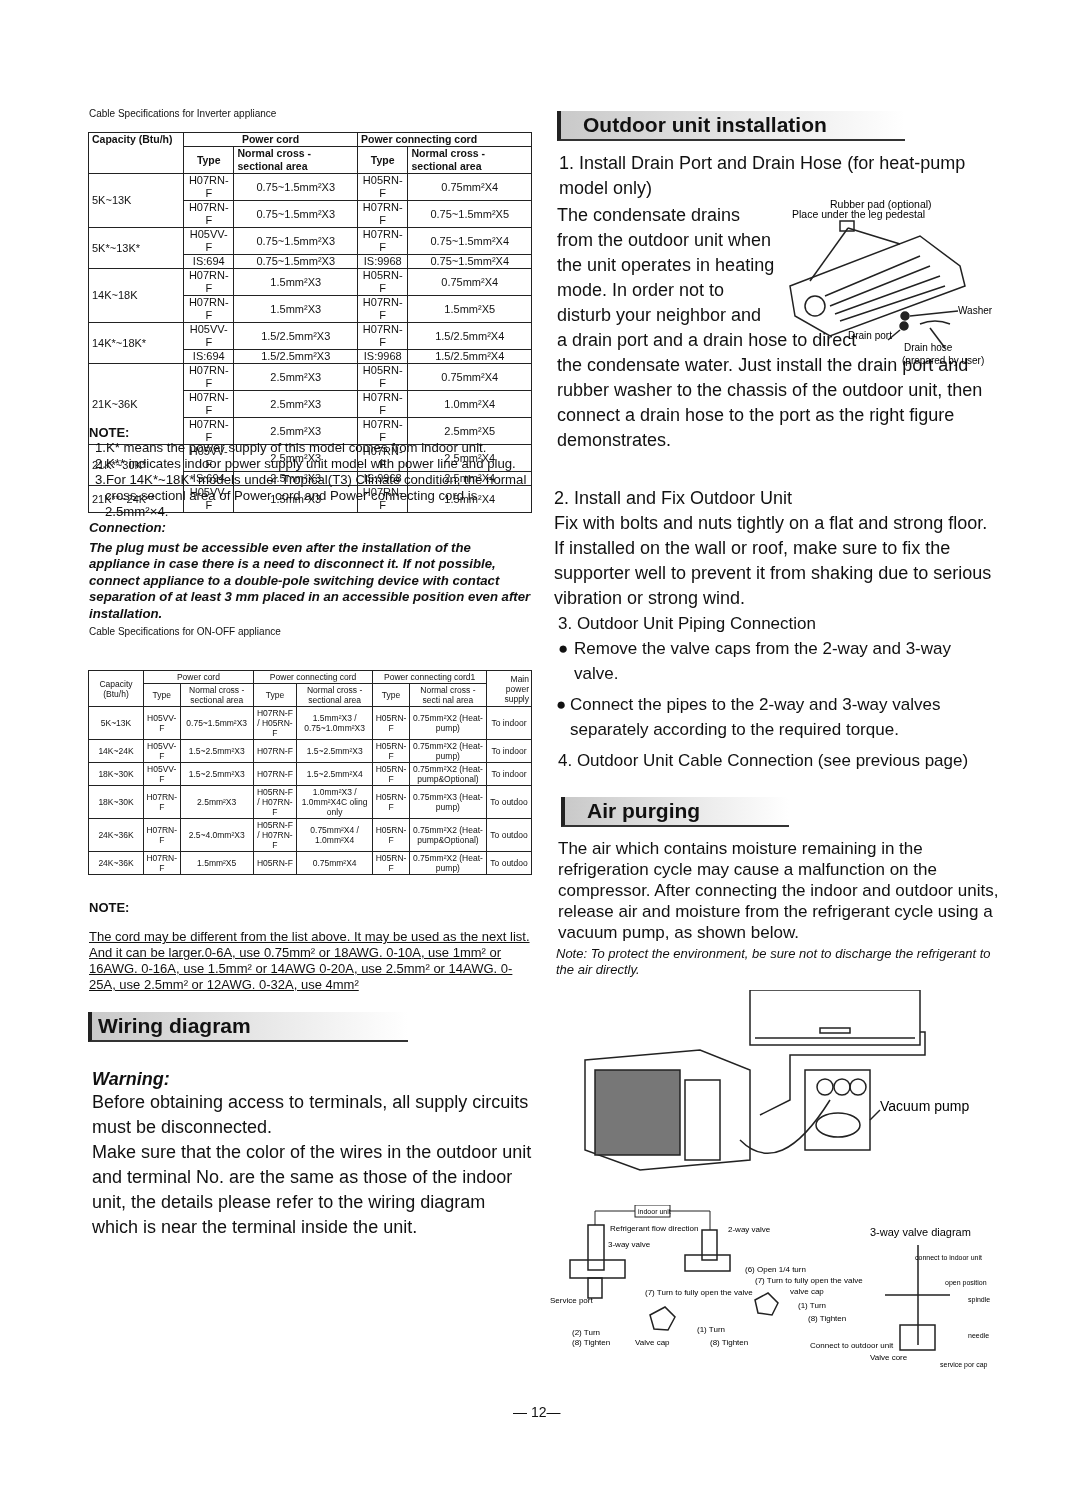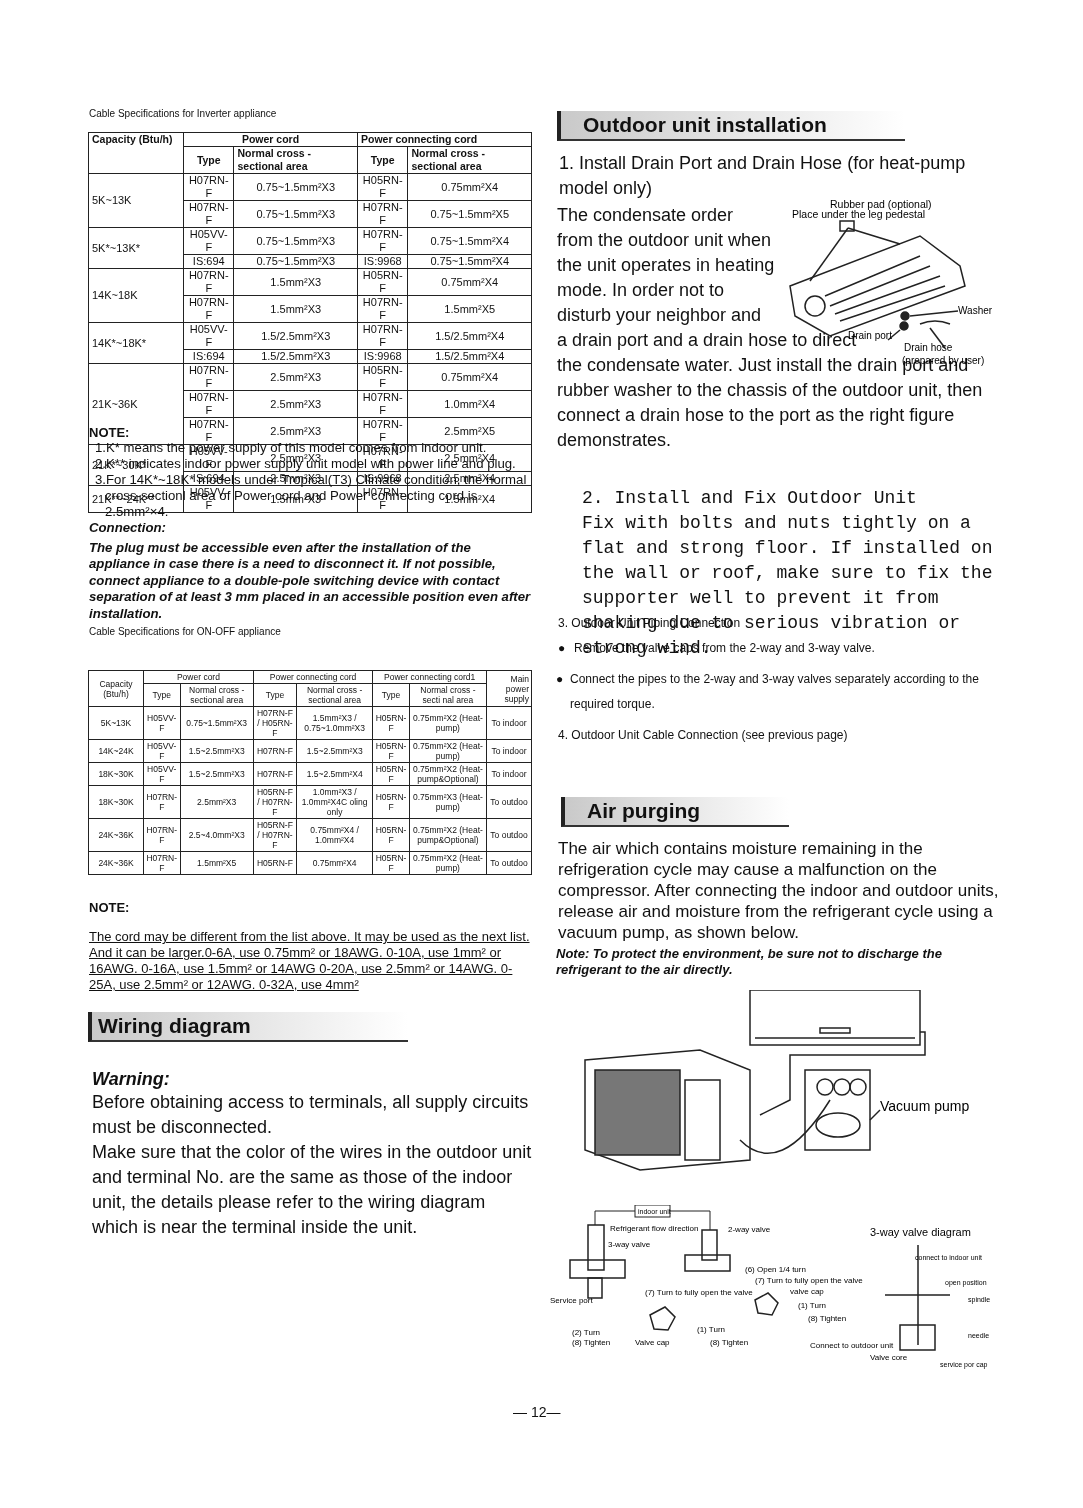--- a/index.html
+++ b/index.html
@@ -239,21 +239,21 @@
   <div class="warn">Warning:</div>
   <div class="body18">Before obtaining access to terminals, all supply circuits must be disconnected.</div>
   <div class="body18">Make sure that the color of the wires in the outdoor unit and terminal No. are the same as those of the indoor unit, the details please refer to the wiring diagram which is near the terminal inside the unit.</div>
 </div>
 
 <div class="abs sec-h" style="left:557px;top:111px;width:348px;">Outdoor unit installation</div>
 
 <div class="abs body18" style="left:559px;top:151px;width:440px;">1. Install Drain Port and Drain Hose (for heat-pump model only)</div>
 
 <div class="abs body18" style="left:557px;top:203px;width:450px;">
-  <div>The condensate order</div>
+  <div>The condensate drains</div>
   <div>from the outdoor unit when</div>
   <div>the unit operates in heating</div>
   <div>mode. In order not to</div>
   <div>disturb your neighbor and</div>
   <div>a drain port and a drain hose to direct</div>
   <div style="width:440px;">the condensate water. Just install the drain port and rubber washer to the chassis of the outdoor unit, then connect a drain hose to the port as the right figure demonstrates.</div>
 </div>
 
 <svg class="abs" style="left:770px;top:196px;" width="240" height="175">
   <text x="60" y="12" font-size="10.5">Rubber pad (optional)</text>
@@ -271,42 +271,42 @@
     <line x1="140" y1="120" x2="188" y2="115"></line>
     <line x1="130" y1="134" x2="118" y2="144"></line>
     <line x1="160" y1="132" x2="175" y2="152"></line>
   </g>
   <text x="188" y="118" font-size="10">Washer</text>
   <text x="78" y="143" font-size="10">Drain port</text>
   <text x="134" y="155" font-size="10">Drain hose</text>
   <text x="132" y="168" font-size="10">(prepared by user)</text>
 </svg>
 
-<div class="abs body18" style="left:582px;top:486px;width:440px;font-family:Liberation Mono, monospace;">
+<div class="abs body18" style="left:554px;top:486px;width:440px;">
   <div>2. Install and Fix Outdoor Unit</div>
   <div>Fix with bolts and nuts tightly on a flat and strong floor. If installed on the wall or roof, make sure to fix the supporter well to prevent it from shaking due to serious vibration or strong wind.</div>
 </div>
 
-<div class="abs" style="left:558px;top:611px;width:440px;font-size:12px;line-height:25px;">
+<div class="abs" style="left:558px;top:611px;width:440px;font-size:17px;line-height:25px;">
   <div>3. Outdoor Unit Piping Connection</div>
   <div style="padding-left:16px;position:relative;">
     <span style="position:absolute;left:0;">●</span>
     <span>Remove the valve caps from the 2-way and 3-way valve.</span>
   </div>
   <div style="padding-left:12px;position:relative;margin-top:6px;">
     <span style="position:absolute;left:-2px;">●</span>
     <span>Connect the pipes to the 2-way and 3-way valves separately according to  the required torque.</span>
   </div>
   <div style="margin-top:6px;padding-left:16px;text-indent:-16px;">4. Outdoor Unit Cable Connection (see previous page)</div>
 </div>
 
 <div class="abs sec-h" style="left:561px;top:797px;width:228px;">Air purging</div>
 
 <div class="abs body17" style="left:558px;top:838px;width:445px;">The air which contains moisture remaining in the refrigeration cycle may cause a malfunction on the compressor. After connecting the indoor and outdoor units, release air and moisture from the refrigerant cycle using a vacuum pump, as shown below.</div>
-<div class="abs" style="left:556px;top:946px;width:445px;font-size:13px;font-weight:bold;font-style:italic;line-height:16px;">Note: To protect the environment, be sure not to discharge the refrigerant to the air directly.</div>
+<div class="abs" style="left:556px;top:946px;width:445px;font-size:13px;font-weight:normal;font-style:italic;line-height:16px;">Note: To protect the environment, be sure not to discharge the refrigerant to the air directly.</div>
 
 <svg class="abs" style="left:580px;top:990px;" width="420" height="200">
   <g fill="none" stroke="#222" stroke-width="1.5">
     <rect x="170" y="0" width="170" height="55"></rect>
     <rect x="240" y="38" width="30" height="5"></rect>
     <line x1="175" y1="48" x2="335" y2="48"></line>
     <path d="M340 42 L345 42 L345 65 L210 65 L210 110 L180 125"></path>
     <path d="M5 70 L120 60 L170 80 L170 170 L60 180 L5 160 Z"></path>
     <rect x="15" y="80" width="85" height="85" fill="#777"></rect>
     <rect x="105" y="90" width="35" height="80"></rect>

